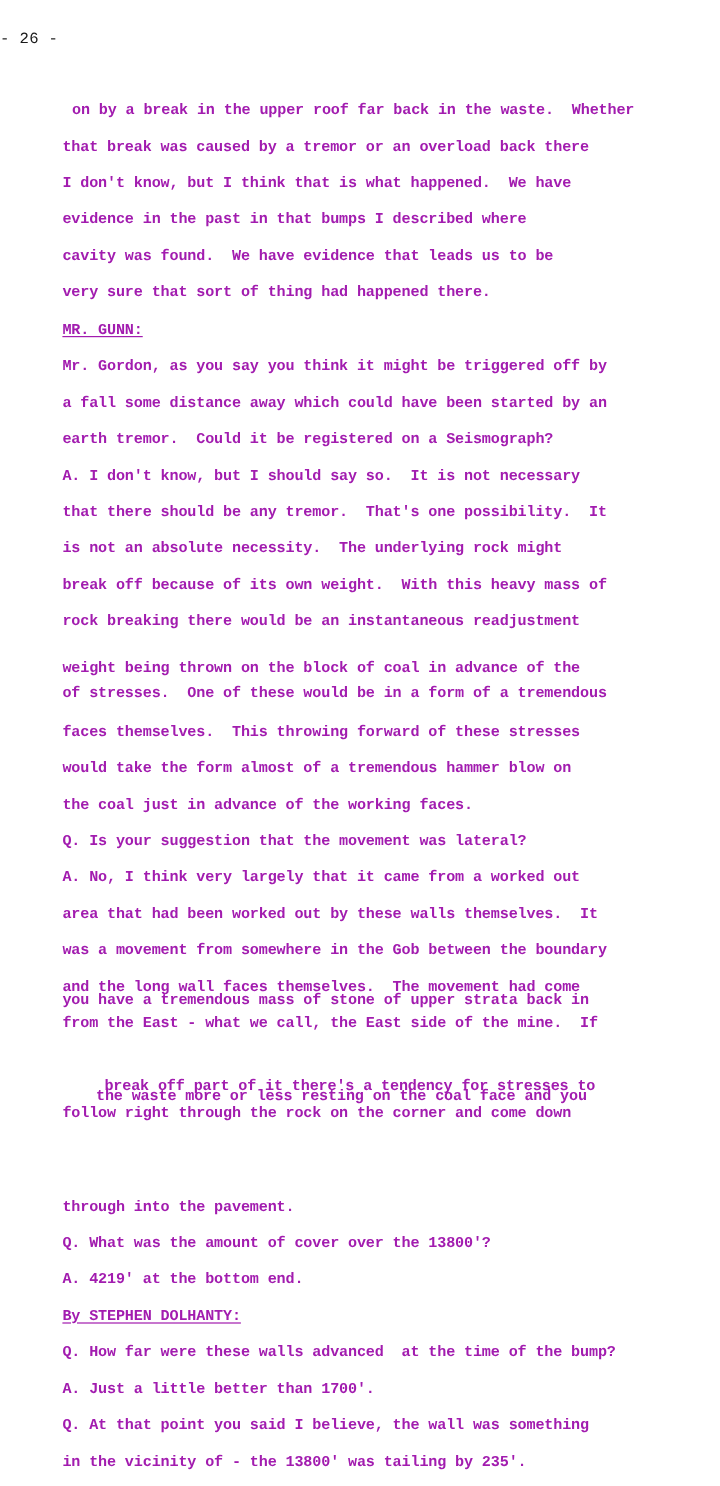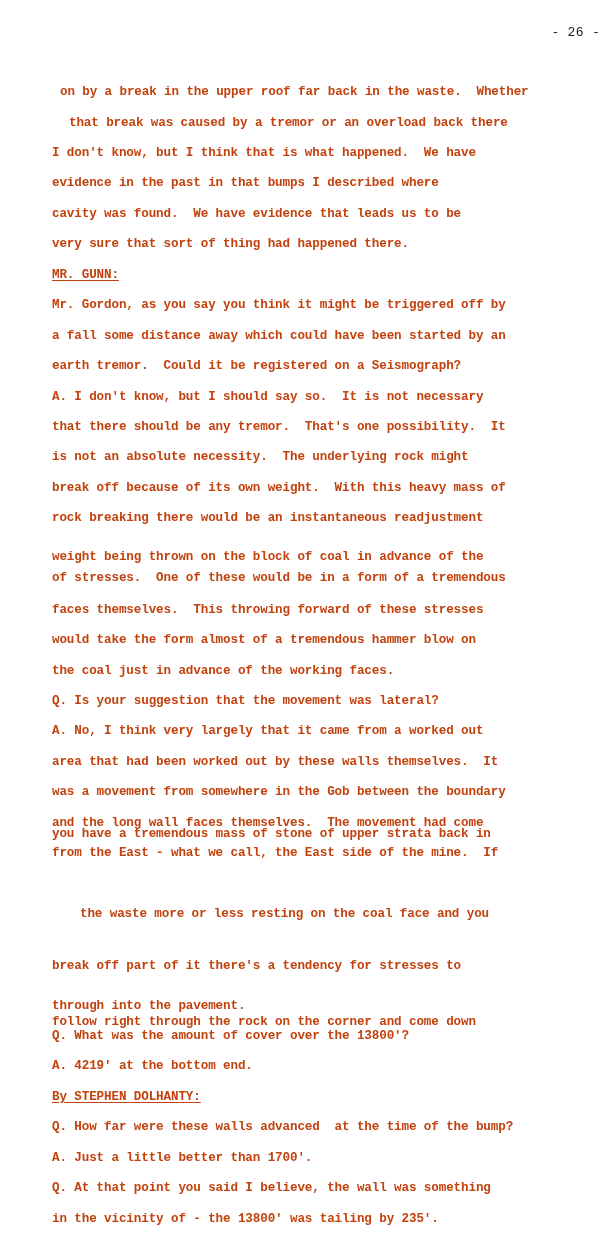--- a/index.html
+++ b/index.html
@@ -3,39 +3,39 @@
 <meta charset="utf-8">
 <style>
   html, body { margin: 0; padding: 0; background: #ffffff; }
   body { width: 600px; height: 1238px; position: relative; overflow: hidden; }
   .page {
     position: absolute; left: 0; top: 0; width: 600px; height: 1238px;
     background: #ffffff; color: #1a1a1a;
     font-family: "Liberation Mono", "DejaVu Sans Mono", monospace;
   }
   .page-number {
-    position: absolute; top: 25px; left: 0; width: 600px; text-align: right;
+    position: absolute; top: 25px; left: 0; width: 600px; text-align: left;
     font-size: 13px; letter-spacing: 0.3px;
   }
   .line {
     position: absolute; left: 52px; white-space: pre;
     font-size: 12.6px; line-height: 16px; letter-spacing: -0.12px;
-    font-weight: bold; color: #c2410c;
+    font-weight: bold; color: #a21caf;
   }
   .line.indent { left: 60px; }
   .speaker { text-decoration: underline; text-underline-offset: 2px; }
 </style>
 </head>
 <body>
 
 <div class="page">
   <div class="page-number">- 26 -</div>
   <div id="lines">
       <div class="line indent" style="top: 84px;">on by a break in the upper roof far back in the waste.  Whether</div>
-      <div class="line" style="top: 114.5px; margin-left: 17px;">that break was caused by a tremor or an overload back there</div>
+      <div class="line" style="top: 114.5px;">that break was caused by a tremor or an overload back there</div>
       <div class="line" style="top: 144.9px;">I don't know, but I think that is what happened.  We have</div>
       <div class="line" style="top: 175.3px;">evidence in the past in that bumps I described where</div>
       <div class="line" style="top: 205.8px;">cavity was found.  We have evidence that leads us to be</div>
       <div class="line" style="top: 236.3px;">very sure that sort of thing had happened there.</div>
       <div class="line" style="top: 266.7px;"><span class="speaker">MR. GUNN:</span></div>
       <div class="line" style="top: 297.1px;">Mr. Gordon, as you say you think it might be triggered off by</div>
       <div class="line" style="top: 327.6px;">a fall some distance away which could have been started by an</div>
       <div class="line" style="top: 358.1px;">earth tremor.  Could it be registered on a Seismograph?</div>
       <div class="line" style="top: 388.5px;">A. I don't know, but I should say so.  It is not necessary</div>
       <div class="line" style="top: 418.9px;">that there should be any tremor.  That's one possibility.  It</div>
@@ -48,22 +48,22 @@
       <div class="line" style="top: 632.1px;">would take the form almost of a tremendous hammer blow on</div>
       <div class="line" style="top: 662.5px;">the coal just in advance of the working faces.</div>
       <div class="line" style="top: 693px;">Q. Is your suggestion that the movement was lateral?</div>
       <div class="line" style="top: 723.4px;">A. No, I think very largely that it came from a worked out</div>
       <div class="line" style="top: 753.9px;">area that had been worked out by these walls themselves.  It</div>
       <div class="line" style="top: 784.4px;">was a movement from somewhere in the Gob between the boundary</div>
       <div class="line" style="top: 814.8px;">and the long wall faces themselves.  The movement had come</div>
       <div class="line" style="top: 845.3px;">from the East - what we call, the East side of the mine.  If</div>
       <div class="line" style="top: 826px;">you have a tremendous mass of stone of upper strata back in</div>
       <div class="line" style="top: 906.1px; margin-left: 28px;">the waste more or less resting on the coal face and you</div>
-      <div class="line" style="top: 958px;">break off part of it there's a tendency for stresses to</div>
-      <div class="line" style="top: 1014px;">follow right through the rock on the corner and come down</div>
+      <div class="line" style="top: 897px; margin-left: 35px;">break off part of it there's a tendency for stresses to</div>
+      <div class="line" style="top: 920px;">follow right through the rock on the corner and come down</div>
       <div class="line" style="top: 997.5px;">through into the pavement.</div>
       <div class="line" style="top: 1027.9px;">Q. What was the amount of cover over the 13800'?</div>
       <div class="line" style="top: 1058.4px;">A. 4219' at the bottom end.</div>
       <div class="line" style="top: 1088.8px;"><span class="speaker">By STEPHEN DOLHANTY:</span></div>
       <div class="line" style="top: 1119.3px;">Q. How far were these walls advanced  at the time of the bump?</div>
       <div class="line" style="top: 1149.8px;">A. Just a little better than 1700'.</div>
       <div class="line" style="top: 1180.2px;">Q. At that point you said I believe, the wall was something</div>
       <div class="line" style="top: 1210.6px;">in the vicinity of - the 13800' was tailing by 235'.</div>
     </div>
 </div>

